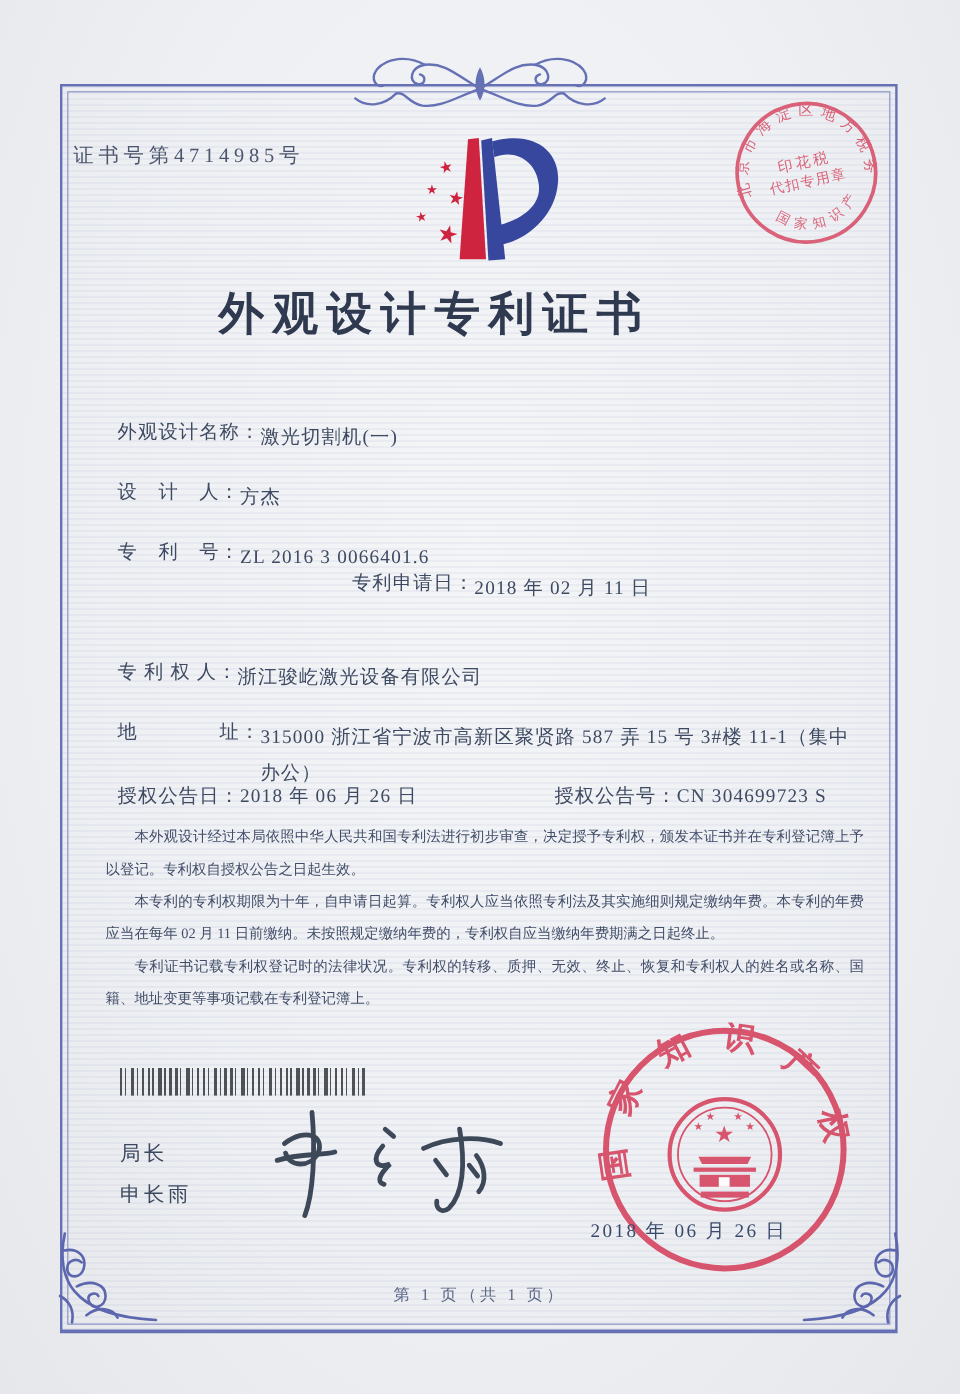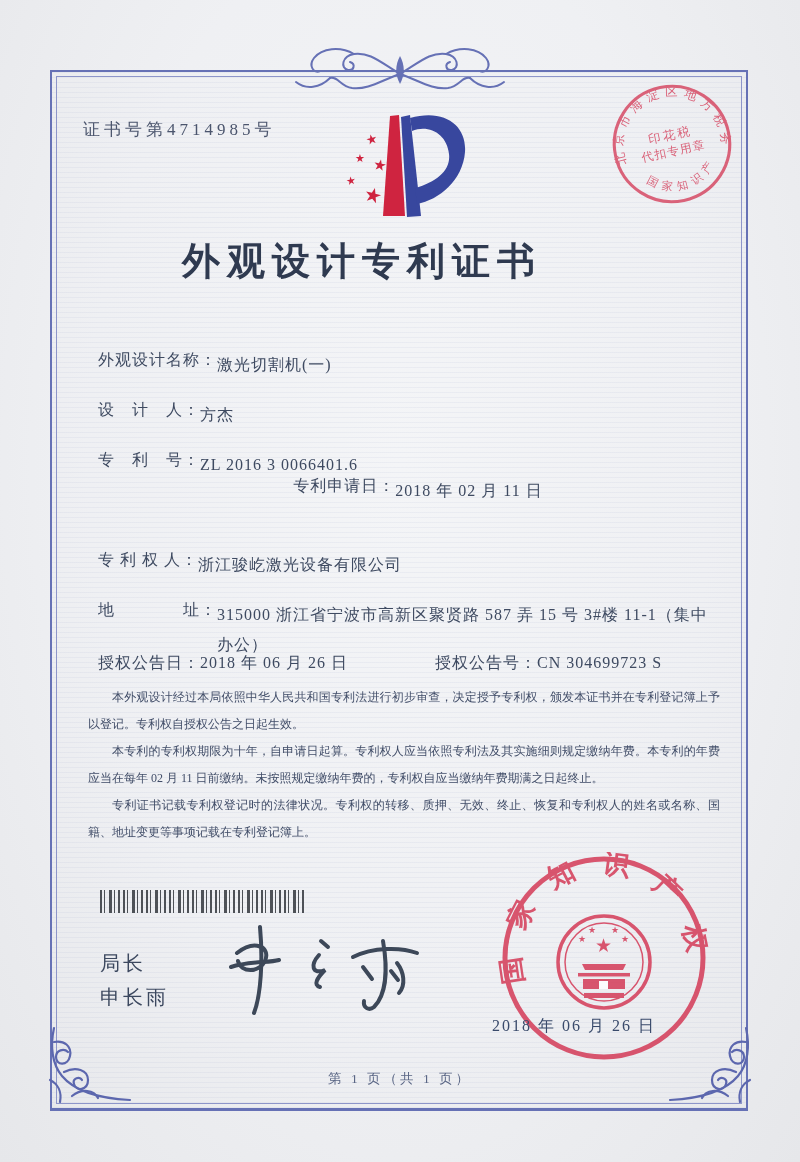--- a/index.html
+++ b/index.html
@@ -14,42 +14,42 @@
     position:absolute;left:50px;top:70px;width:694px;height:1036px;
     border:2px solid #6671b5;border-bottom-width:3px;
     background:
       repeating-linear-gradient(0deg, rgba(108,122,182,0.07) 0 1px, rgba(0,0,0,0) 1px 5px);
   }
   .frame::after{
     content:"";position:absolute;left:4px;top:4px;right:4px;bottom:4px;
     border:1px solid #8d95c9;pointer-events:none;
   }
   .abs{position:absolute;}
-  .cert-no{left:83px;top:118px;font-size:17px;letter-spacing:4px;color:#4b556d;}
+  .cert-no{left:61px;top:118px;font-size:17px;letter-spacing:4px;color:#4b556d;}
   .logo{left:333px;top:110px;}
   .title{
     left:0;top:236px;width:724px;text-align:center;
     font-size:38px;font-weight:600;letter-spacing:7px;color:#2f3a50;
   }
   .frow{position:absolute;left:98px;width:640px;letter-spacing:1px;}
   .f-label{display:inline-block;min-width:100px;vertical-align:top;}
   .f-value{display:inline-block;vertical-align:top;max-width:505px;line-height:30px;}
   .r1{top:350px;} .r2{top:400px;} .r3{top:450px;} .r4{top:476px;text-align:center;} .r5{top:550px;}
   .r6{top:600px;} .r7{top:653px;}
-  .grant-no{position:absolute;left:337px;top:0;}
+  .grant-no{position:absolute;left:364px;top:0;}
   .paras{left:88px;top:684px;width:632px;font-size:12px;line-height:27px;
     text-align:justify;color:#414d68;}
   .paras p{margin:0;text-indent:2em;}
   .barcode{left:100px;top:890px;width:206px;height:23px;
     background-image:repeating-linear-gradient(90deg,
       #32363c 0 2px,transparent 2px 4px,#32363c 4px 5px,transparent 5px 9px,
       #32363c 9px 12px,transparent 12px 14px,#32363c 14px 15px,transparent 15px 18px,
       #32363c 18px 20px,transparent 20px 23px);
     opacity:.85;}
-  .official{left:100px;font-size:20px;letter-spacing:3px;color:#3c485f;}
+  .official{left:100px;font-size:17px;letter-spacing:3px;color:#3c485f;}
   .pos{top:950px;} .name{top:984px;}
   .signature{left:205px;top:915px;}
   .seal{left:498px;top:852px;width:212px;height:212px;opacity:.88;}
   .seal-date{left:492px;top:1016px;font-size:16px;letter-spacing:2px;color:#394a6b;z-index:5;}
   .tax-stamp{left:610px;top:82px;width:124px;height:124px;opacity:.8;
     transform:rotate(-12deg);}
   .footer{left:0;top:1070px;width:800px;text-align:center;font-size:13.5px;
     letter-spacing:3px;color:#5a6685;}
   .orn-top{left:278px;top:44px;}
   .orn-bl{left:42px;top:1026px;}

